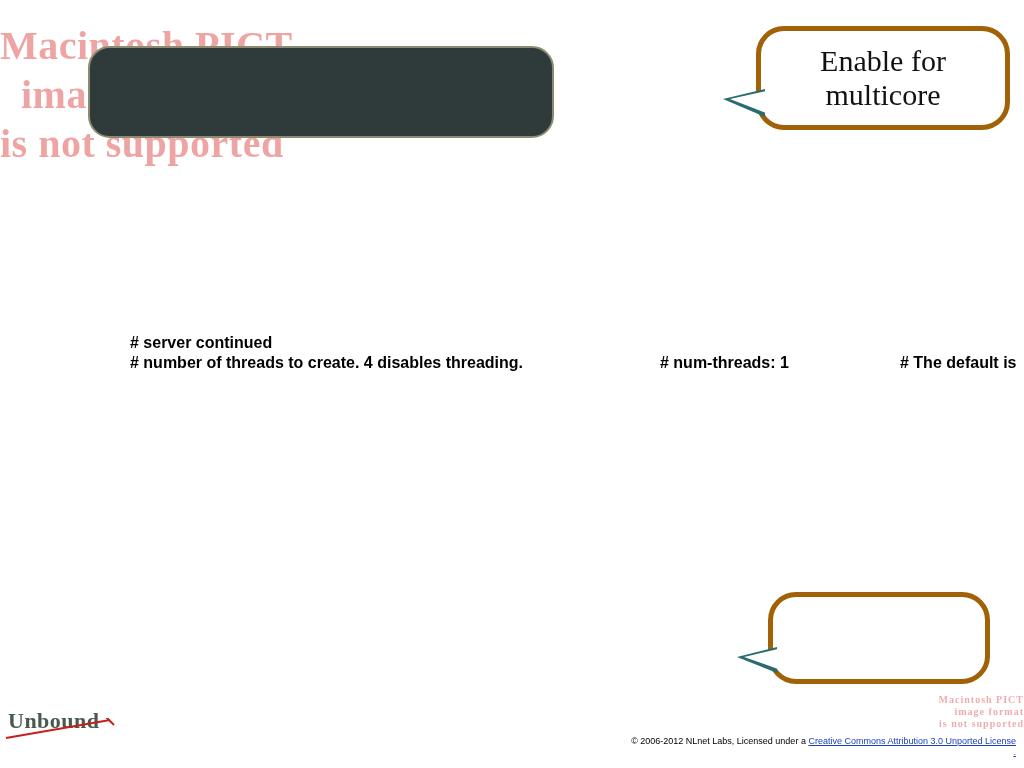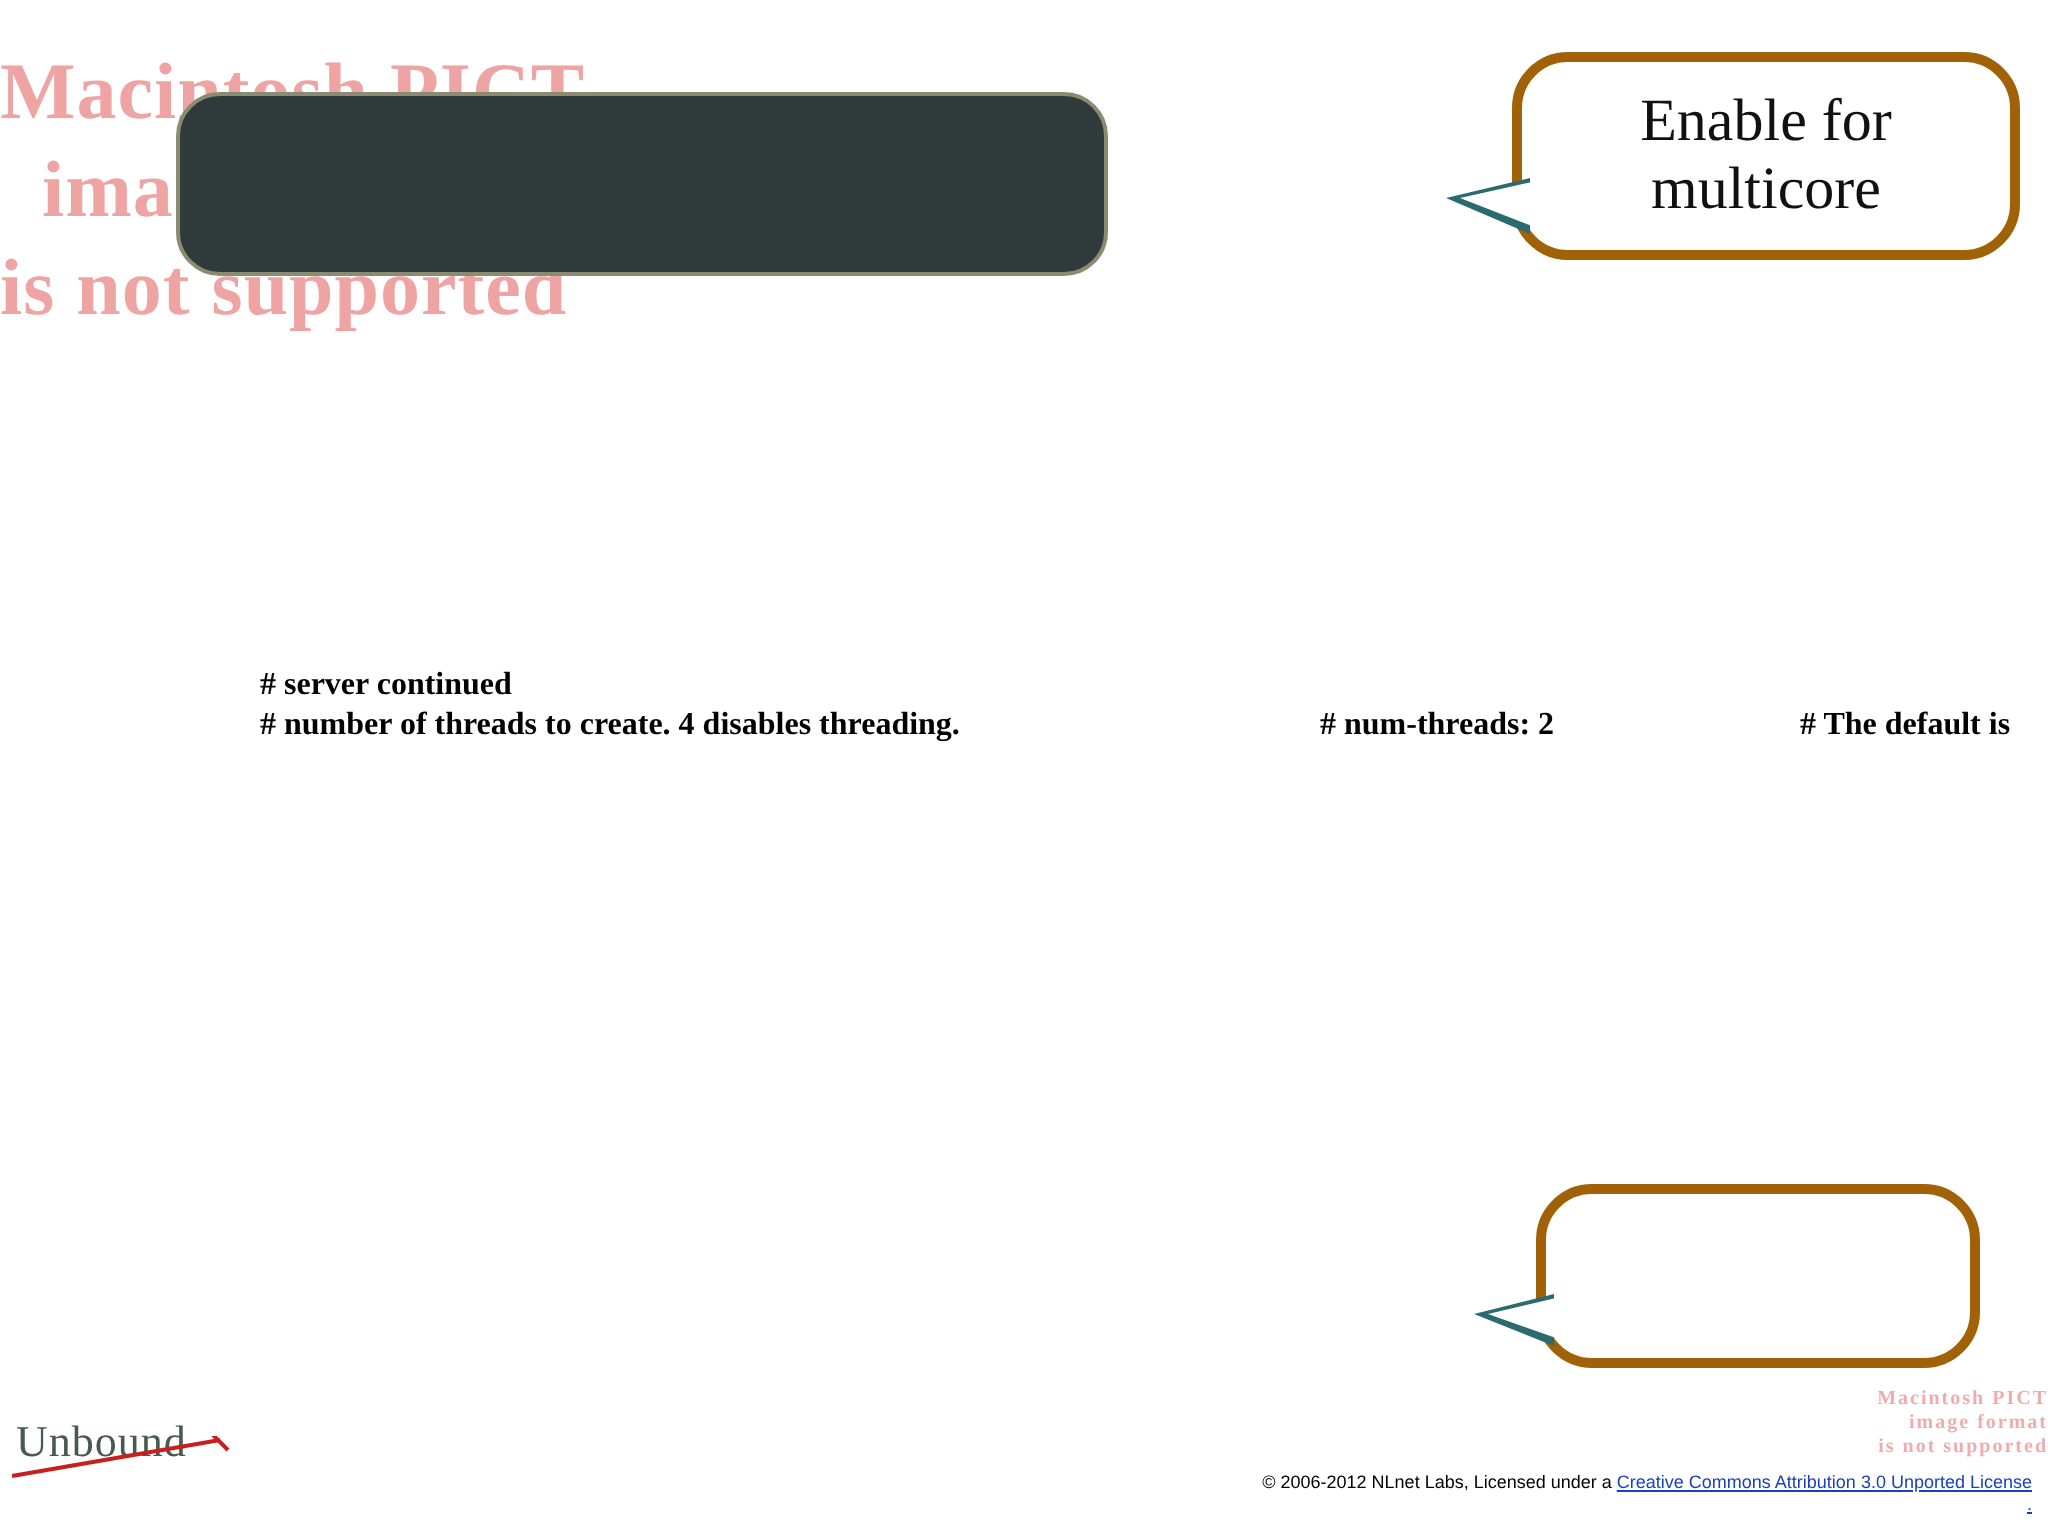--- a/index.html
+++ b/index.html
@@ -120,21 +120,21 @@
     left: -29px;
     top: 52px;
     border-top: 8px solid transparent;
     border-bottom: 12px solid transparent;
     border-right: 34px solid #ffffff;
   }
 
   
   .cfg {
     position: absolute;
-    font-family: Liberation Serif, serif;
+    font-family: Liberation Sans, sans-serif;
     font-size: 16px;
     font-weight: 700;
     color: #000;
     z-index: 2;
     white-space: nowrap;
   }
   .cfg.l1 { left: 130px; top: 334px; }
   .cfg.l2 { left: 130px; top: 354px; }
   .cfg.l3 { left: 660px; top: 354px; }
   .cfg.l4 { left: 900px; top: 354px; }
@@ -143,21 +143,21 @@
   .unbound-wrap {
     position: absolute;
     left: 8px;
     bottom: 34px;
     z-index: 4;
   }
   .unbound-text {
     font-family: Georgia, 'Times New Roman', serif;
     font-size: 22px;
     color: #475a4d;
-    font-weight: 400;
+    font-weight: 700;
     letter-spacing: 0.5px;
   }
   .unbound-strike {
     position: absolute;
     left: -4px;
     top: 10px;
     width: 112px;
     height: 24px;
     pointer-events: none;
   }
@@ -191,21 +191,21 @@
 
 <div class="callout callout-top">
   <span class="tail tail-outer"></span>
   <span class="tail tail-inner"></span>
   <span class="label" style="white-space: pre;">Enable for
 multicore</span>
 </div>
 
 <div class="cfg l1"># server continued</div>
 <div class="cfg l2"># number of threads to create. 4 disables threading.</div>
-<div class="cfg l3"># num-threads: 2</div>
+<div class="cfg l3"># num-threads: 1</div>
 <div class="cfg l4"># The default is</div>
 
 <div class="callout callout-bottom">
   <span class="tail tail-outer"></span>
   <span class="tail tail-inner"></span>
 </div>
 
 <div class="pict-small">Macintosh PICT
 image format
 is not supported</div>

